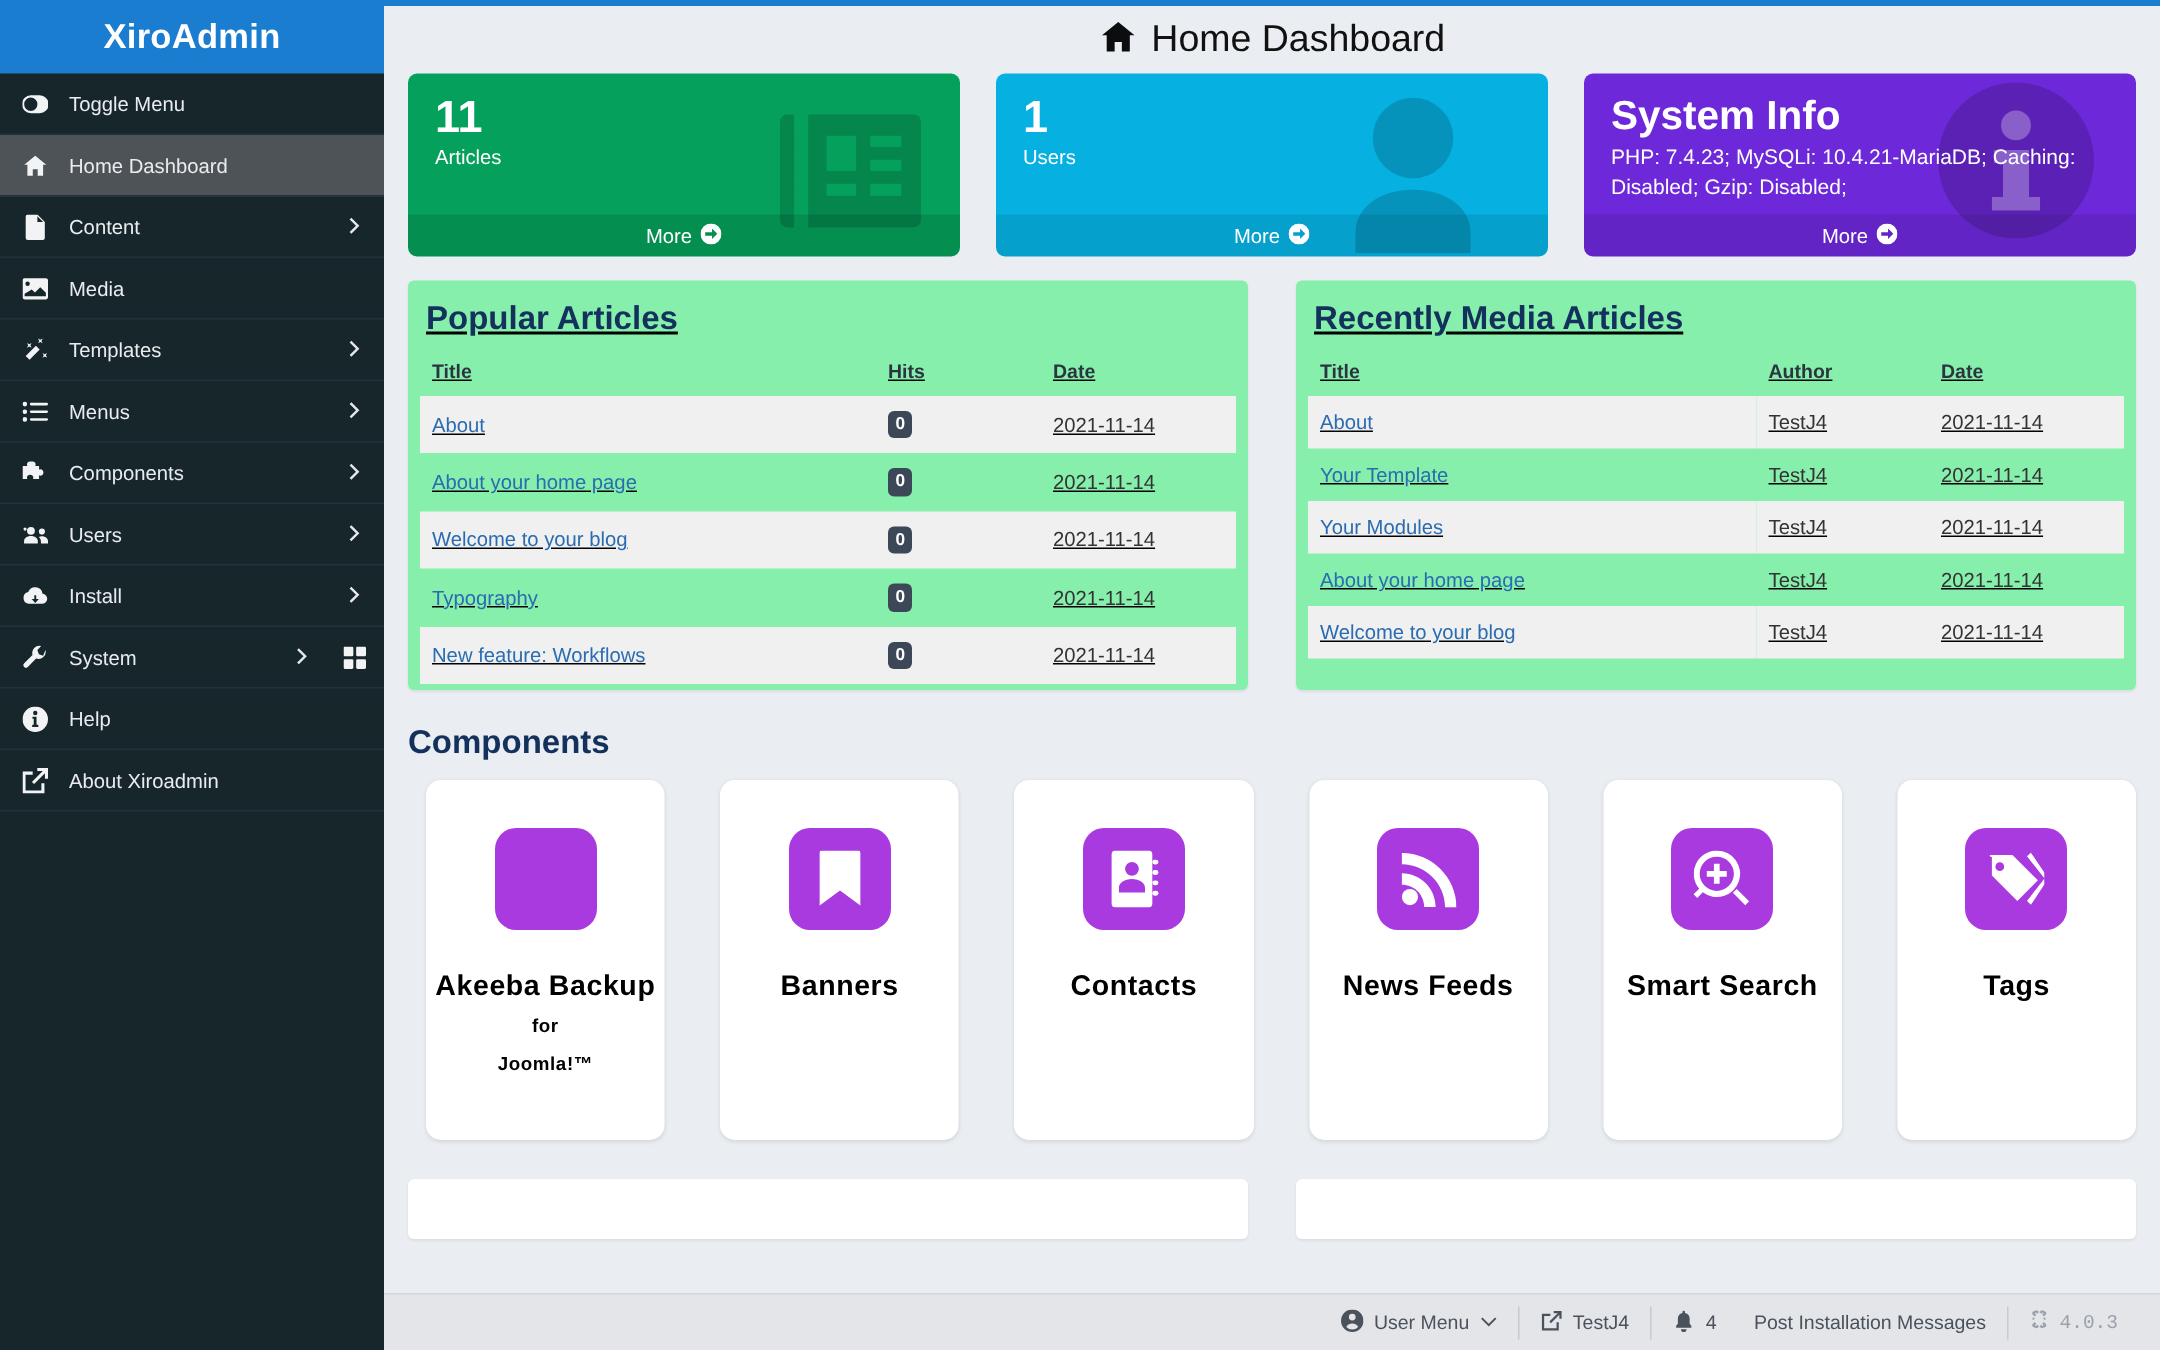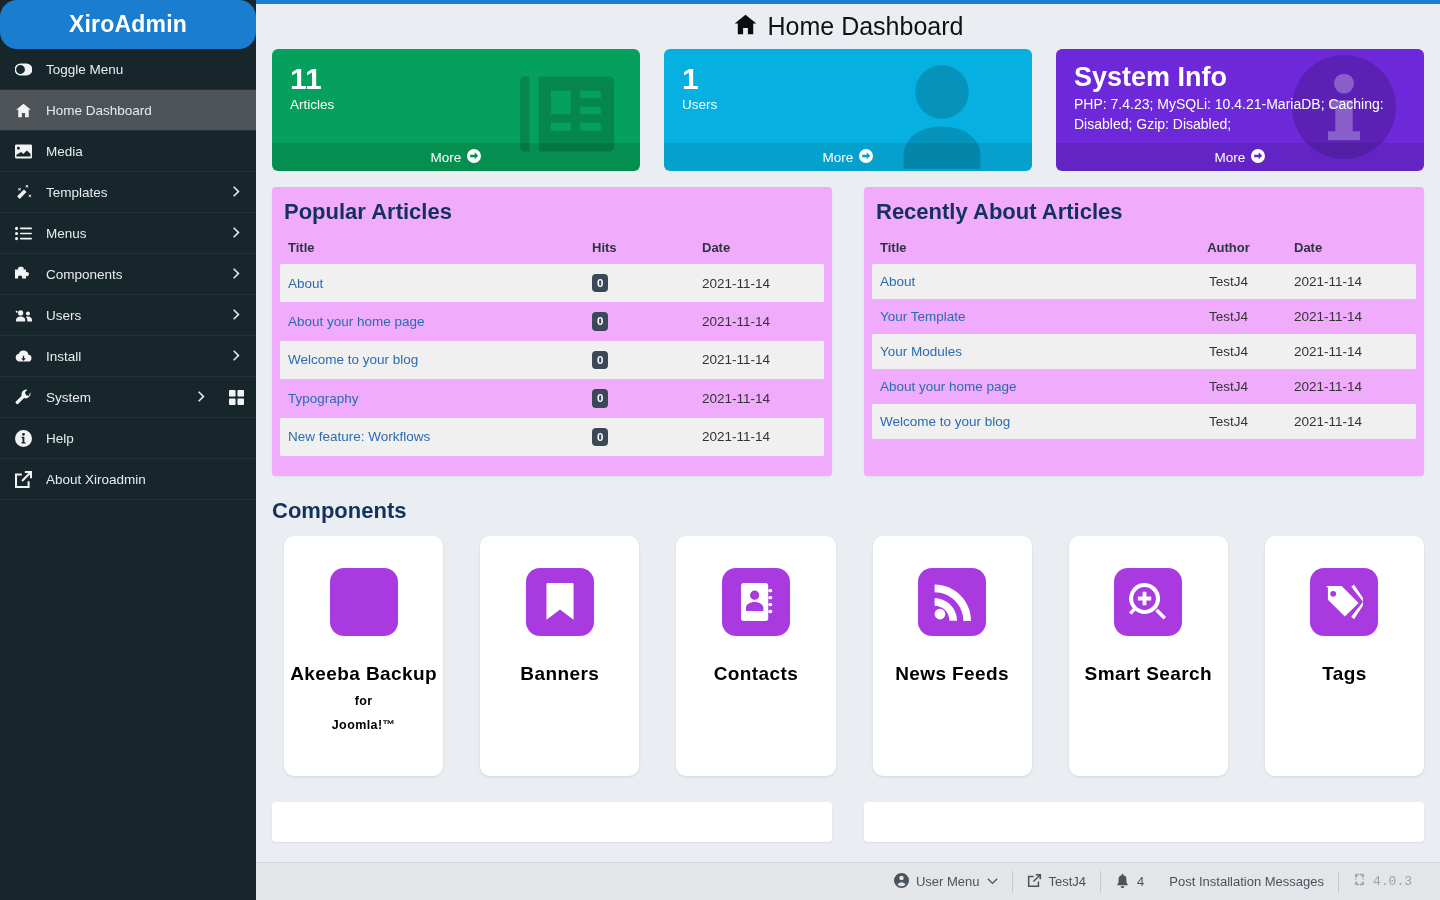--- a/index.html
+++ b/index.html
@@ -10,21 +10,21 @@
   }
   #app { position: relative; width: 1440px; height: 900px; display: flex; }
 
   
   .sidebar {
     width: 256px; height: 900px; background: #17262b;
     flex: 0 0 256px; position: relative; z-index: 5;
   }
   .brand {
     height: 49px; background: #1a7dd0; display: flex;
-    align-items: center; justify-content: center; border-radius: 17px;
+    align-items: center; justify-content: center;
   }
   .brand-text {
     color: #fff; font-size: 23px; font-weight: bold; letter-spacing: .2px;
   }
   .nav-item {
     display: flex; align-items: center; height: 41px; padding: 0 12px 0 12px;
     color: #e9ecef; font-size: 13.5px; border-bottom: 1px solid #20323a;
     cursor: pointer; position: relative;
   }
   .nav-item.active { background: #4e5358; }
@@ -84,22 +84,22 @@
   .ico-news { right: 14px; top: 18px; }
   .ico-news svg { width: 118px; height: 94px; }
   .ico-user { right: 44px; top: 12px; }
   .ico-user svg { width: 92px; height: 108px; }
   .ico-info { right: 28px; top: 6px; }
   .ico-info svg { width: 104px; height: 104px; }
 
   
   .panels { display: flex; gap: 32px; margin-top: 16px; }
   .panel {
-    flex: 1 1 0; background: #f0abfc; border-radius: 4px;
-    box-shadow: 0 1px 2px rgba(0,0,0,.07); padding: 12px 8px 20px 8px;
+    flex: 1 1 0; background: #86efac; border-radius: 4px;
+    box-shadow: 0 1px 2px rgba(0,0,0,.07); padding: 12px 8px 4px 8px; text-decoration: underline;
   }
   .panel-title {
     font-size: 22px; font-weight: bold; color: #13315c;
     padding: 0 4px 10px 4px;
   }
   table { width: 100%; border-collapse: collapse; }
   thead th {
     font-size: 13px; font-weight: bold; color: #2b3540; text-align: left;
     padding: 5px 8px 9px 8px;
   }
@@ -107,21 +107,21 @@
     font-size: 13.5px; color: #333; padding: 10px 8px; vertical-align: middle;
   }
   tbody tr:nth-child(odd) { background: #f0f0f0; }
   .cell-link { color: #2b6cb0; cursor: pointer; }
   .badge0 {
     display: inline-block; background: #3c4858; color: #fff;
     font-size: 11.5px; font-weight: bold; border-radius: 4px;
     padding: 2px 5px; min-width: 15px; text-align: center; line-height: 1.25;
   }
   .col-hits { width: 110px; }
-  .col-author { width: 115px; text-align: center; }
+  .col-author { width: 115px; }
   .col-date { width: 130px; }
 
   
   .sect-title {
     font-size: 22px; font-weight: bold; color: #13315c;
     margin: 22px 0 12px 0;
   }
   .comps { display: flex; gap: 37px; padding-left: 12px; }
   .comp {
     flex: 1 1 0; background: #fff; border-radius: 10px; height: 240px;
@@ -182,20 +182,31 @@
           </span>
           <span class="nav-label">Toggle Menu</span>
         </div>
         <div class="nav-item active">
           <span class="nav-ico">
             <svg viewBox="0 0 24 24">
               <path d="M12 2.6 1.6 11.1h3v10.3h5.1v-6h4.6v6h5.1V11.1h3L12 2.6z"></path>
             </svg>
           </span>
           <span class="nav-label">Home Dashboard</span>
+        </div>
+        <div class="nav-item">
+          <span class="nav-ico">
+            <svg viewBox="0 0 18 24">
+              <path d="M2 0h9l7 7v15a2 2 0 0 1-2 2H2a2 2 0 0 1-2-2V2a2 2 0 0 1 2-2zm9 1.6V7h5.4L11 1.6zM4 10h10v1.7H4V10zm0 3.4h10v1.7H4v-1.7zm0 3.4h7v1.7H4v-1.7z"></path>
+            </svg>
+          </span>
+          <span class="nav-label">Content</span>
+          <span class="nav-chev"><svg viewBox="0 0 12 16">
+              <path d="M3.2 1.4 9.8 8l-6.6 6.6-1.4-1.4L7 8 1.8 2.8z"></path>
+            </svg></span>
         </div>
         <div class="nav-item">
           <span class="nav-ico">
             <svg viewBox="0 0 24 20">
               <path d="M2 0h20a2 2 0 0 1 2 2v16a2 2 0 0 1-2 2H2a2 2 0 0 1-2-2V2a2 2 0 0 1 2-2zm2.8 3.2a2.1 2.1 0 1 0 0 4.2 2.1 2.1 0 0 0 0-4.2zM2 17h20v-3.3l-5.3-5.2-5 5-3-2.9L2 14.6V17z"></path>
             </svg>
           </span>
           <span class="nav-label">Media</span>
         </div>
         <div class="nav-item">
@@ -418,21 +429,21 @@
                 <tr>
                   <td><span class="cell-link">New feature: Workflows</span></td>
                   <td class="col-hits"><span class="badge0">0</span></td>
                   <td class="col-date">2021-11-14</td>
                 </tr>
               </tbody>
           </table>
         </div>
 
         <div class="panel">
-          <div class="panel-title">Recently About Articles</div>
+          <div class="panel-title">Recently Media Articles</div>
           <table>
             <thead>
                 <tr id="rec-head">
                   <th>Title</th>
                   <th class="col-author">Author</th>
                   <th class="col-date">Date</th>
                 </tr>
               </thead>
             <tbody id="rec-body">
                 <tr>

